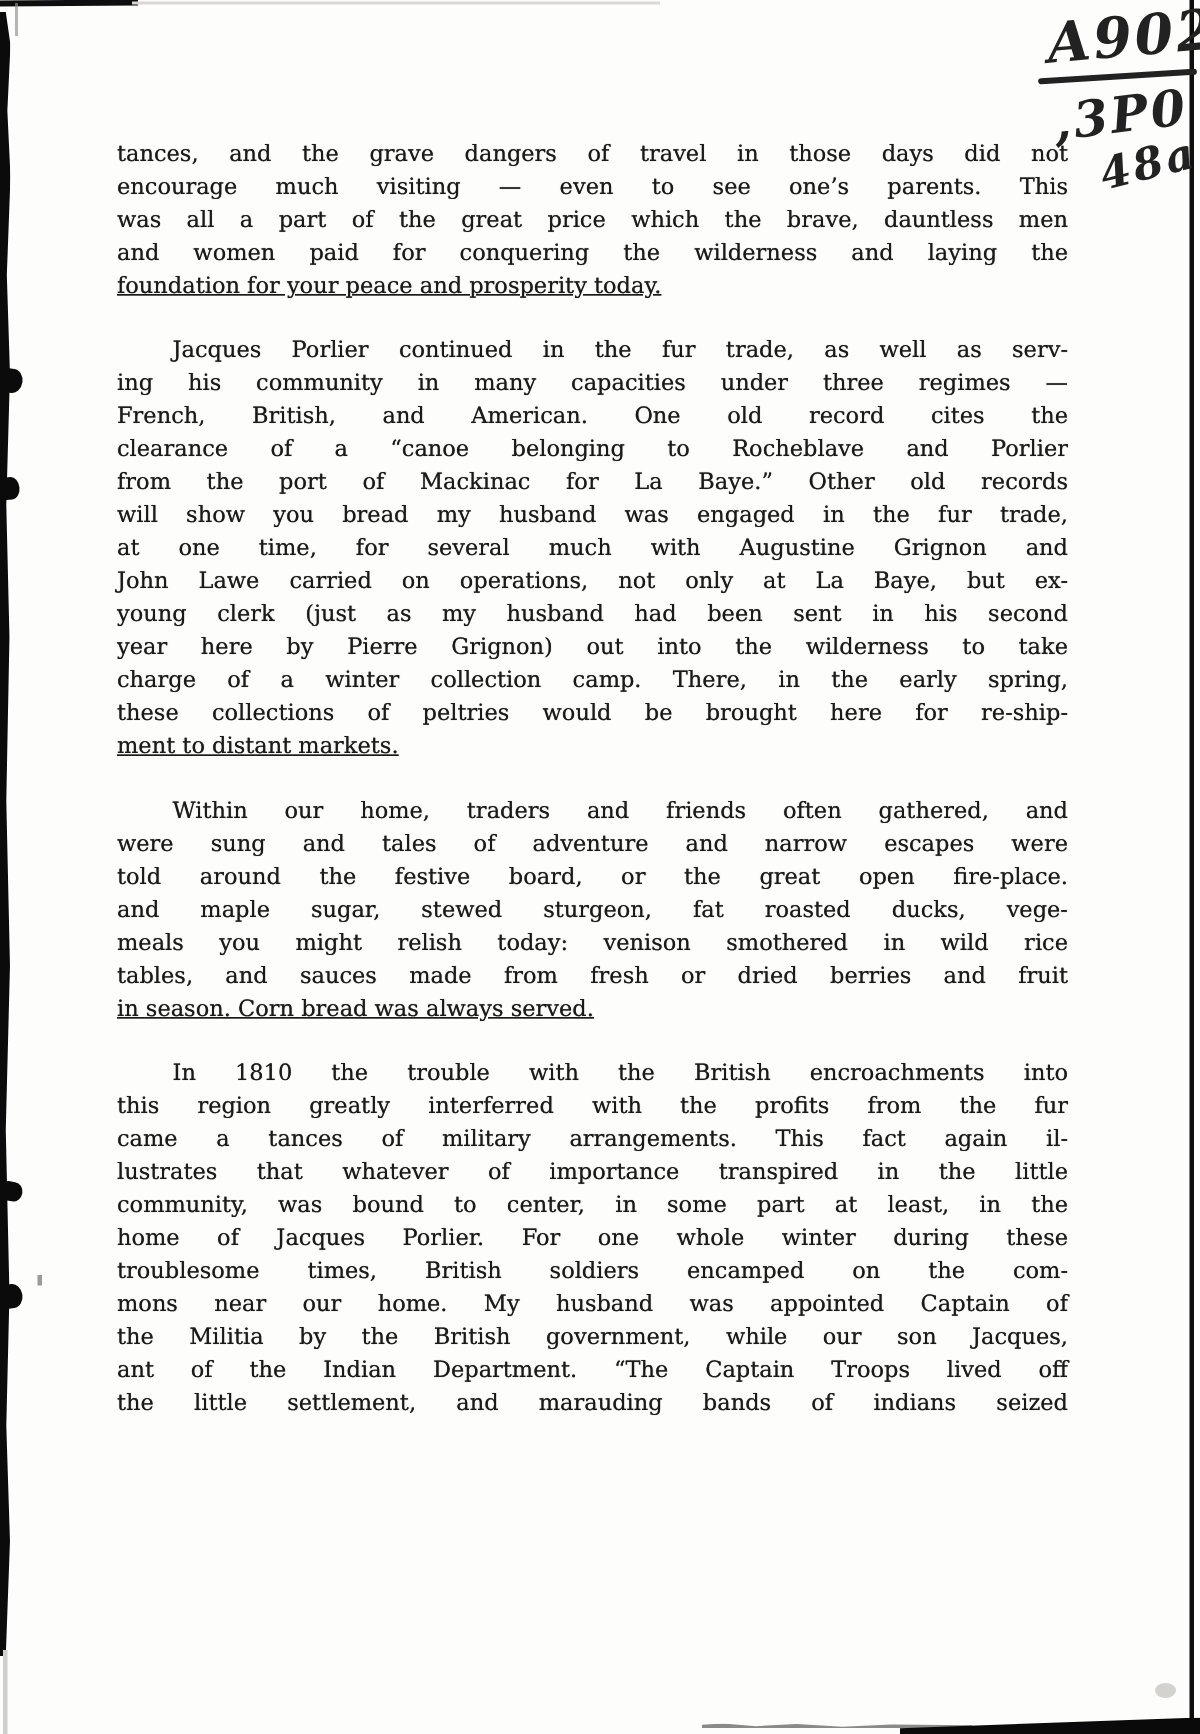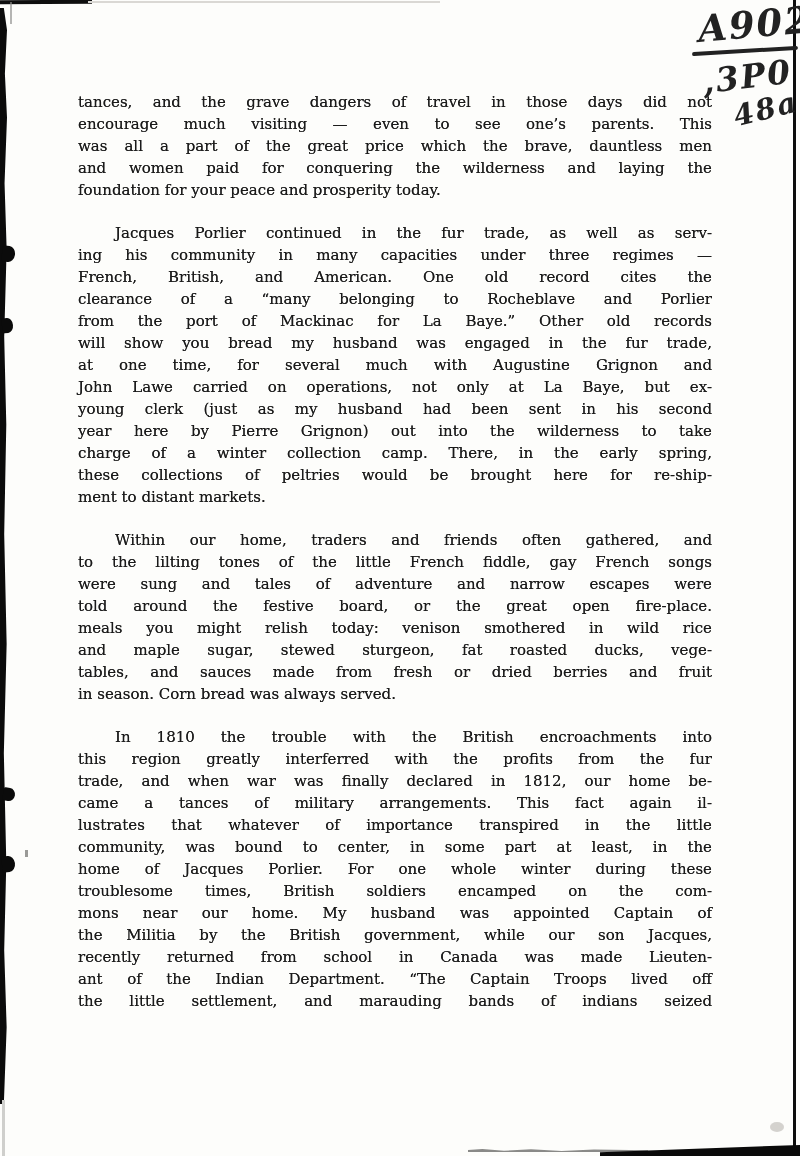--- a/index.html
+++ b/index.html
@@ -21,21 +21,21 @@
     position:absolute;left:78px;top:91px;width:634px;
     font-size:15px;line-height:22px;
     text-shadow:0 0 0.5px rgba(10,10,10,0.75);
   }
   .paragraph{margin:0 0 21px 0;}
   .line{
     text-align:justify;
     text-align-last:justify;
     height:22px;overflow:visible;white-space:normal;
   }
-  .line.lastline{text-align-last:left;}
+  .line.lastline{text-align-last:left;text-decoration:underline;}
   .line.indent{text-indent:37px;}
   
   .hw{
     position:absolute;
     font-family:"DejaVu Serif","Liberation Serif",serif;
     font-style:italic;font-weight:bold;
     color:var(--pencil);
     letter-spacing:2px;
     white-space:nowrap;
   }
@@ -101,51 +101,48 @@
         <div class="line">tances, and the grave dangers of travel in those days did not</div>
         <div class="line">encourage much visiting — even to see one’s parents. This</div>
         <div class="line">was all a part of the great price which the brave, dauntless men</div>
         <div class="line">and women paid for conquering the wilderness and laying the</div>
         <div class="line lastline">foundation for your peace and prosperity today.</div>
       </div>
       <div class="paragraph">
         <div class="line indent">Jacques Porlier continued in the fur trade, as well as serv-</div>
         <div class="line">ing his community in many capacities under three regimes —</div>
         <div class="line">French, British, and American. One old record cites the</div>
-        <div class="line">clearance of a “many belonging to Rocheblave and Porlier</div>
+        <div class="line">clearance of a “canoe belonging to Rocheblave and Porlier</div>
         <div class="line">from the port of Mackinac for La Baye.” Other old records</div>
         <div class="line">will show you bread my husband was engaged in the fur trade,</div>
         <div class="line">at one time, for several much with Augustine Grignon and</div>
         <div class="line">John Lawe carried on operations, not only at La Baye, but ex-</div>
         <div class="line">young clerk (just as my husband had been sent in his second</div>
         <div class="line">year here by Pierre Grignon) out into the wilderness to take</div>
         <div class="line">charge of a winter collection camp. There, in the early spring,</div>
         <div class="line">these collections of peltries would be brought here for re-ship-</div>
         <div class="line lastline">ment to distant markets.</div>
       </div>
       <div class="paragraph">
         <div class="line indent">Within our home, traders and friends often gathered, and</div>
-        <div class="line">to the lilting tones of the little French fiddle, gay French songs</div>
         <div class="line">were sung and tales of adventure and narrow escapes were</div>
         <div class="line">told around the festive board, or the great open fire-place.</div>
+        <div class="line">and maple sugar, stewed sturgeon, fat roasted ducks, vege-</div>
         <div class="line">meals you might relish today: venison smothered in wild rice</div>
-        <div class="line">and maple sugar, stewed sturgeon, fat roasted ducks, vege-</div>
         <div class="line">tables, and sauces made from fresh or dried berries and fruit</div>
         <div class="line lastline">in season. Corn bread was always served.</div>
       </div>
       <div class="paragraph">
         <div class="line indent">In 1810 the trouble with the British encroachments into</div>
         <div class="line">this region greatly interferred with the profits from the fur</div>
-        <div class="line">trade, and when war was finally declared in 1812, our home be-</div>
         <div class="line">came a tances of military arrangements. This fact again il-</div>
         <div class="line">lustrates that whatever of importance transpired in the little</div>
         <div class="line">community, was bound to center, in some part at least, in the</div>
         <div class="line">home of Jacques Porlier. For one whole winter during these</div>
         <div class="line">troublesome times, British soldiers encamped on the com-</div>
         <div class="line">mons near our home. My husband was appointed Captain of</div>
         <div class="line">the Militia by the British government, while our son Jacques,</div>
-        <div class="line">recently returned from school in Canada was made Lieuten-</div>
         <div class="line">ant of the Indian Department. “The Captain Troops lived off</div>
         <div class="line">the little settlement, and marauding bands of indians seized</div>
       </div>
     </div>
 
 </div>
 
 </body></html>

